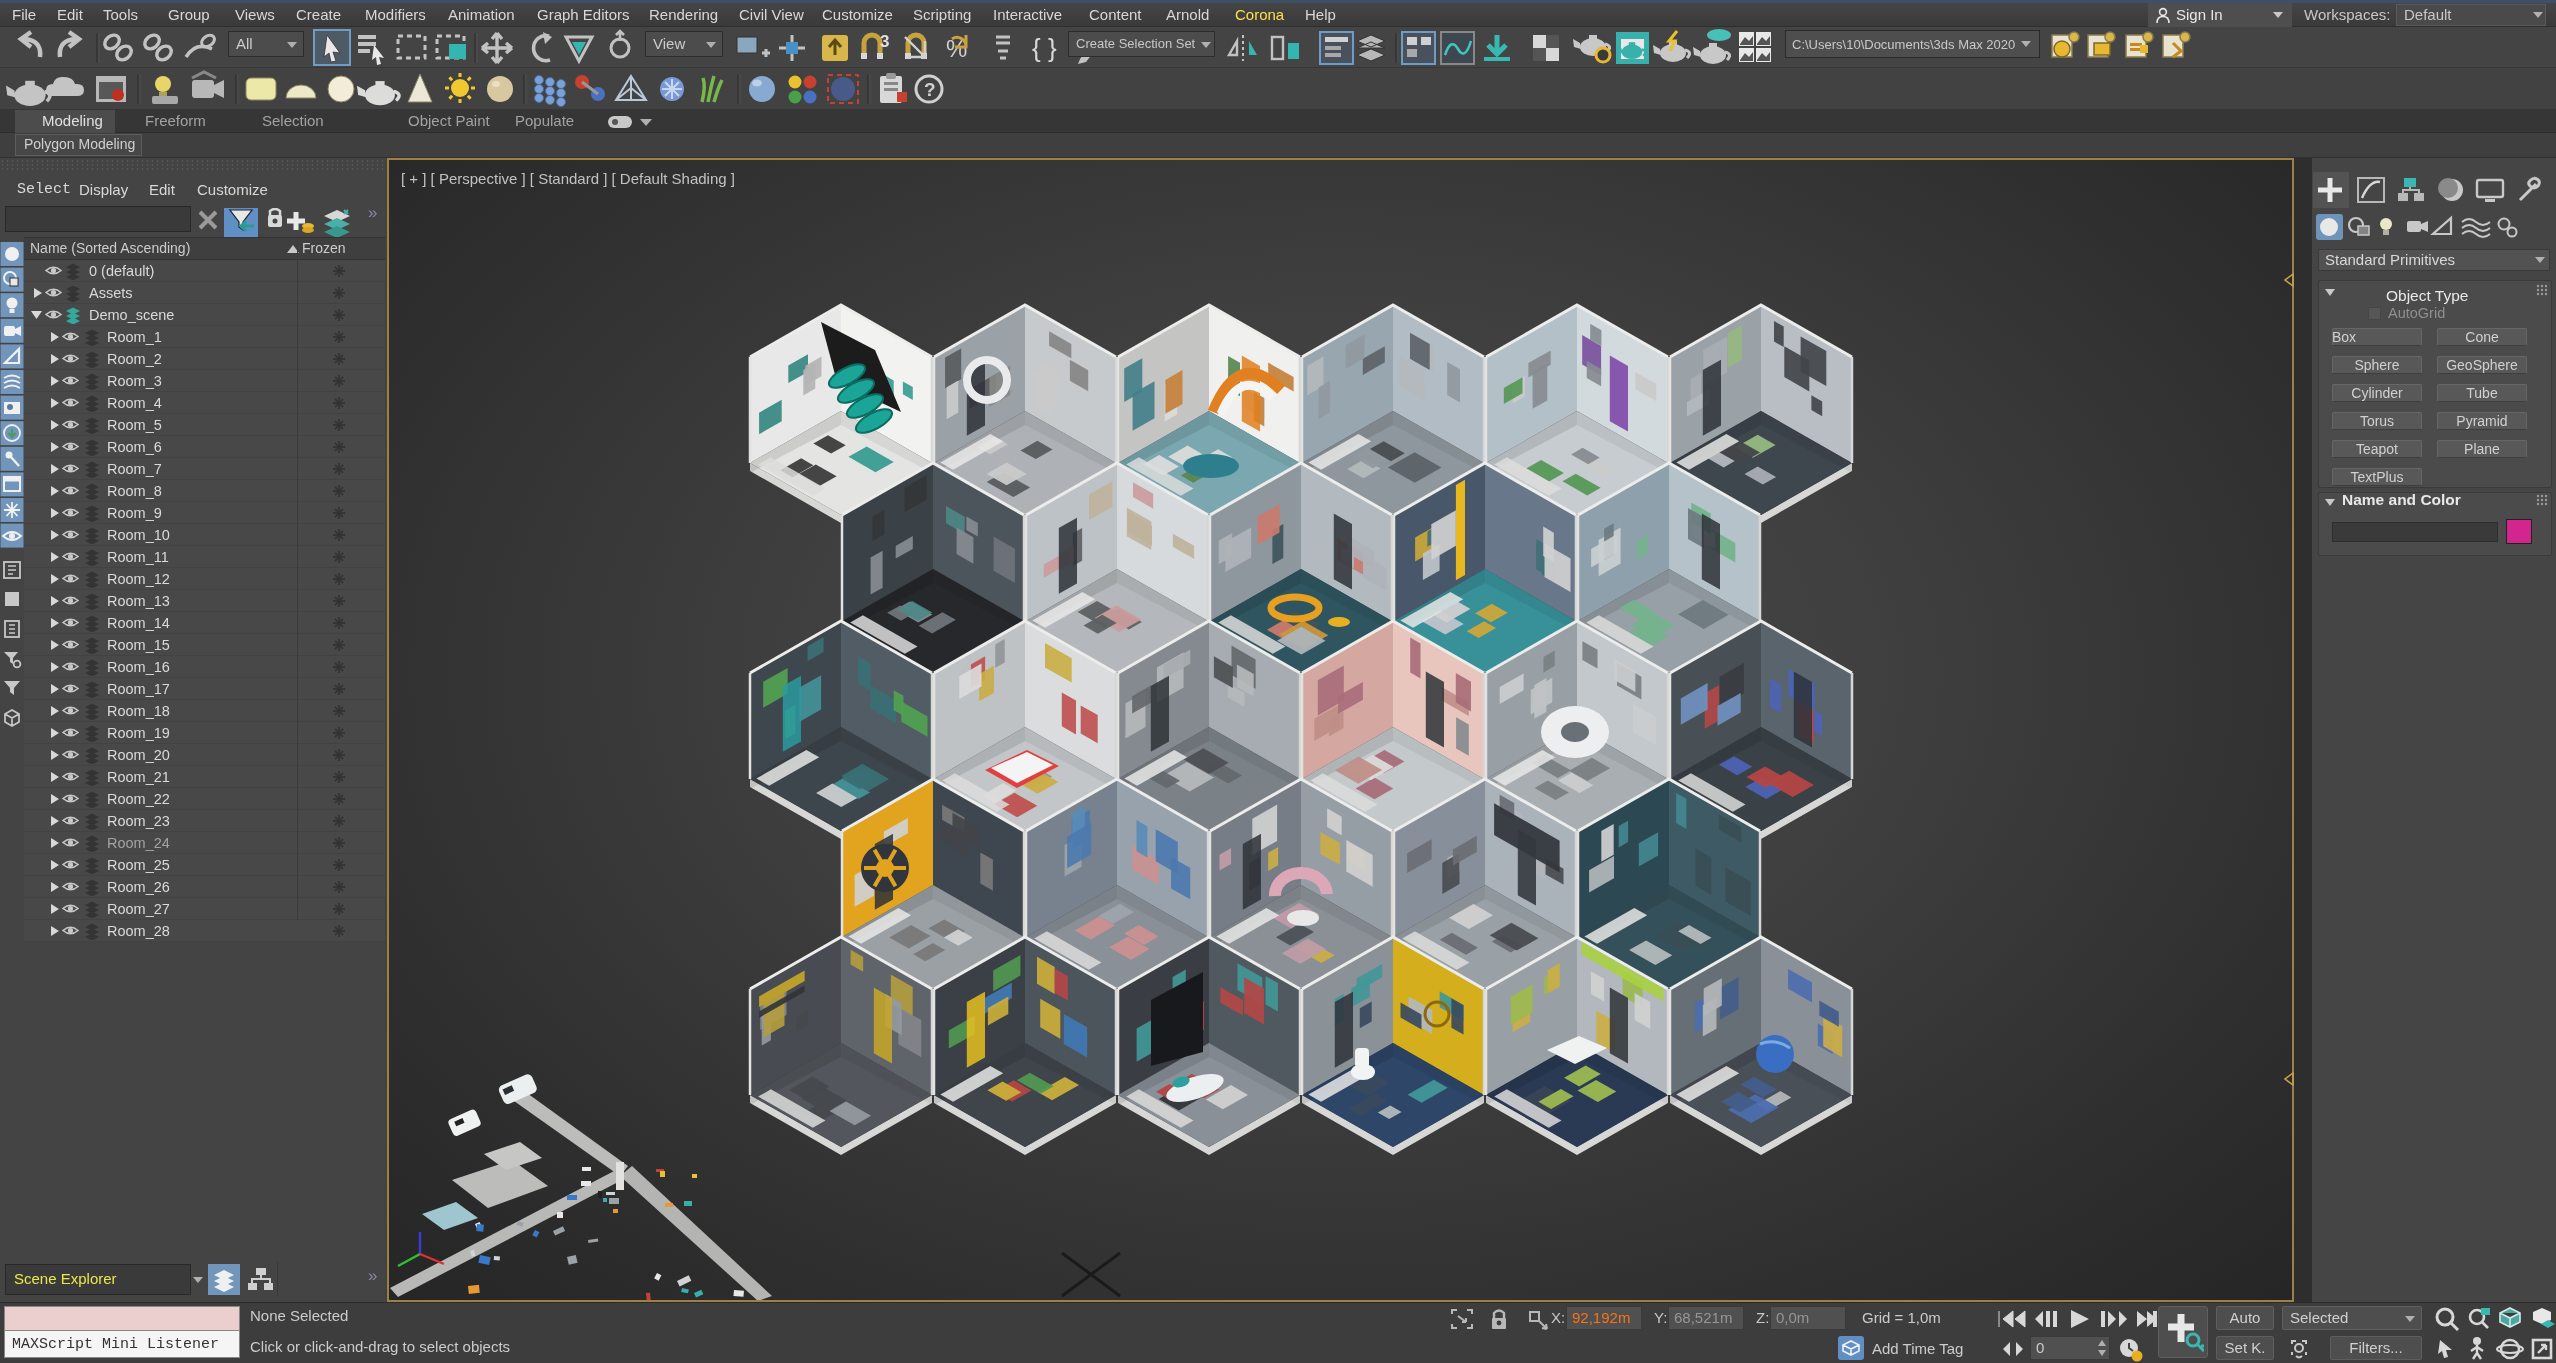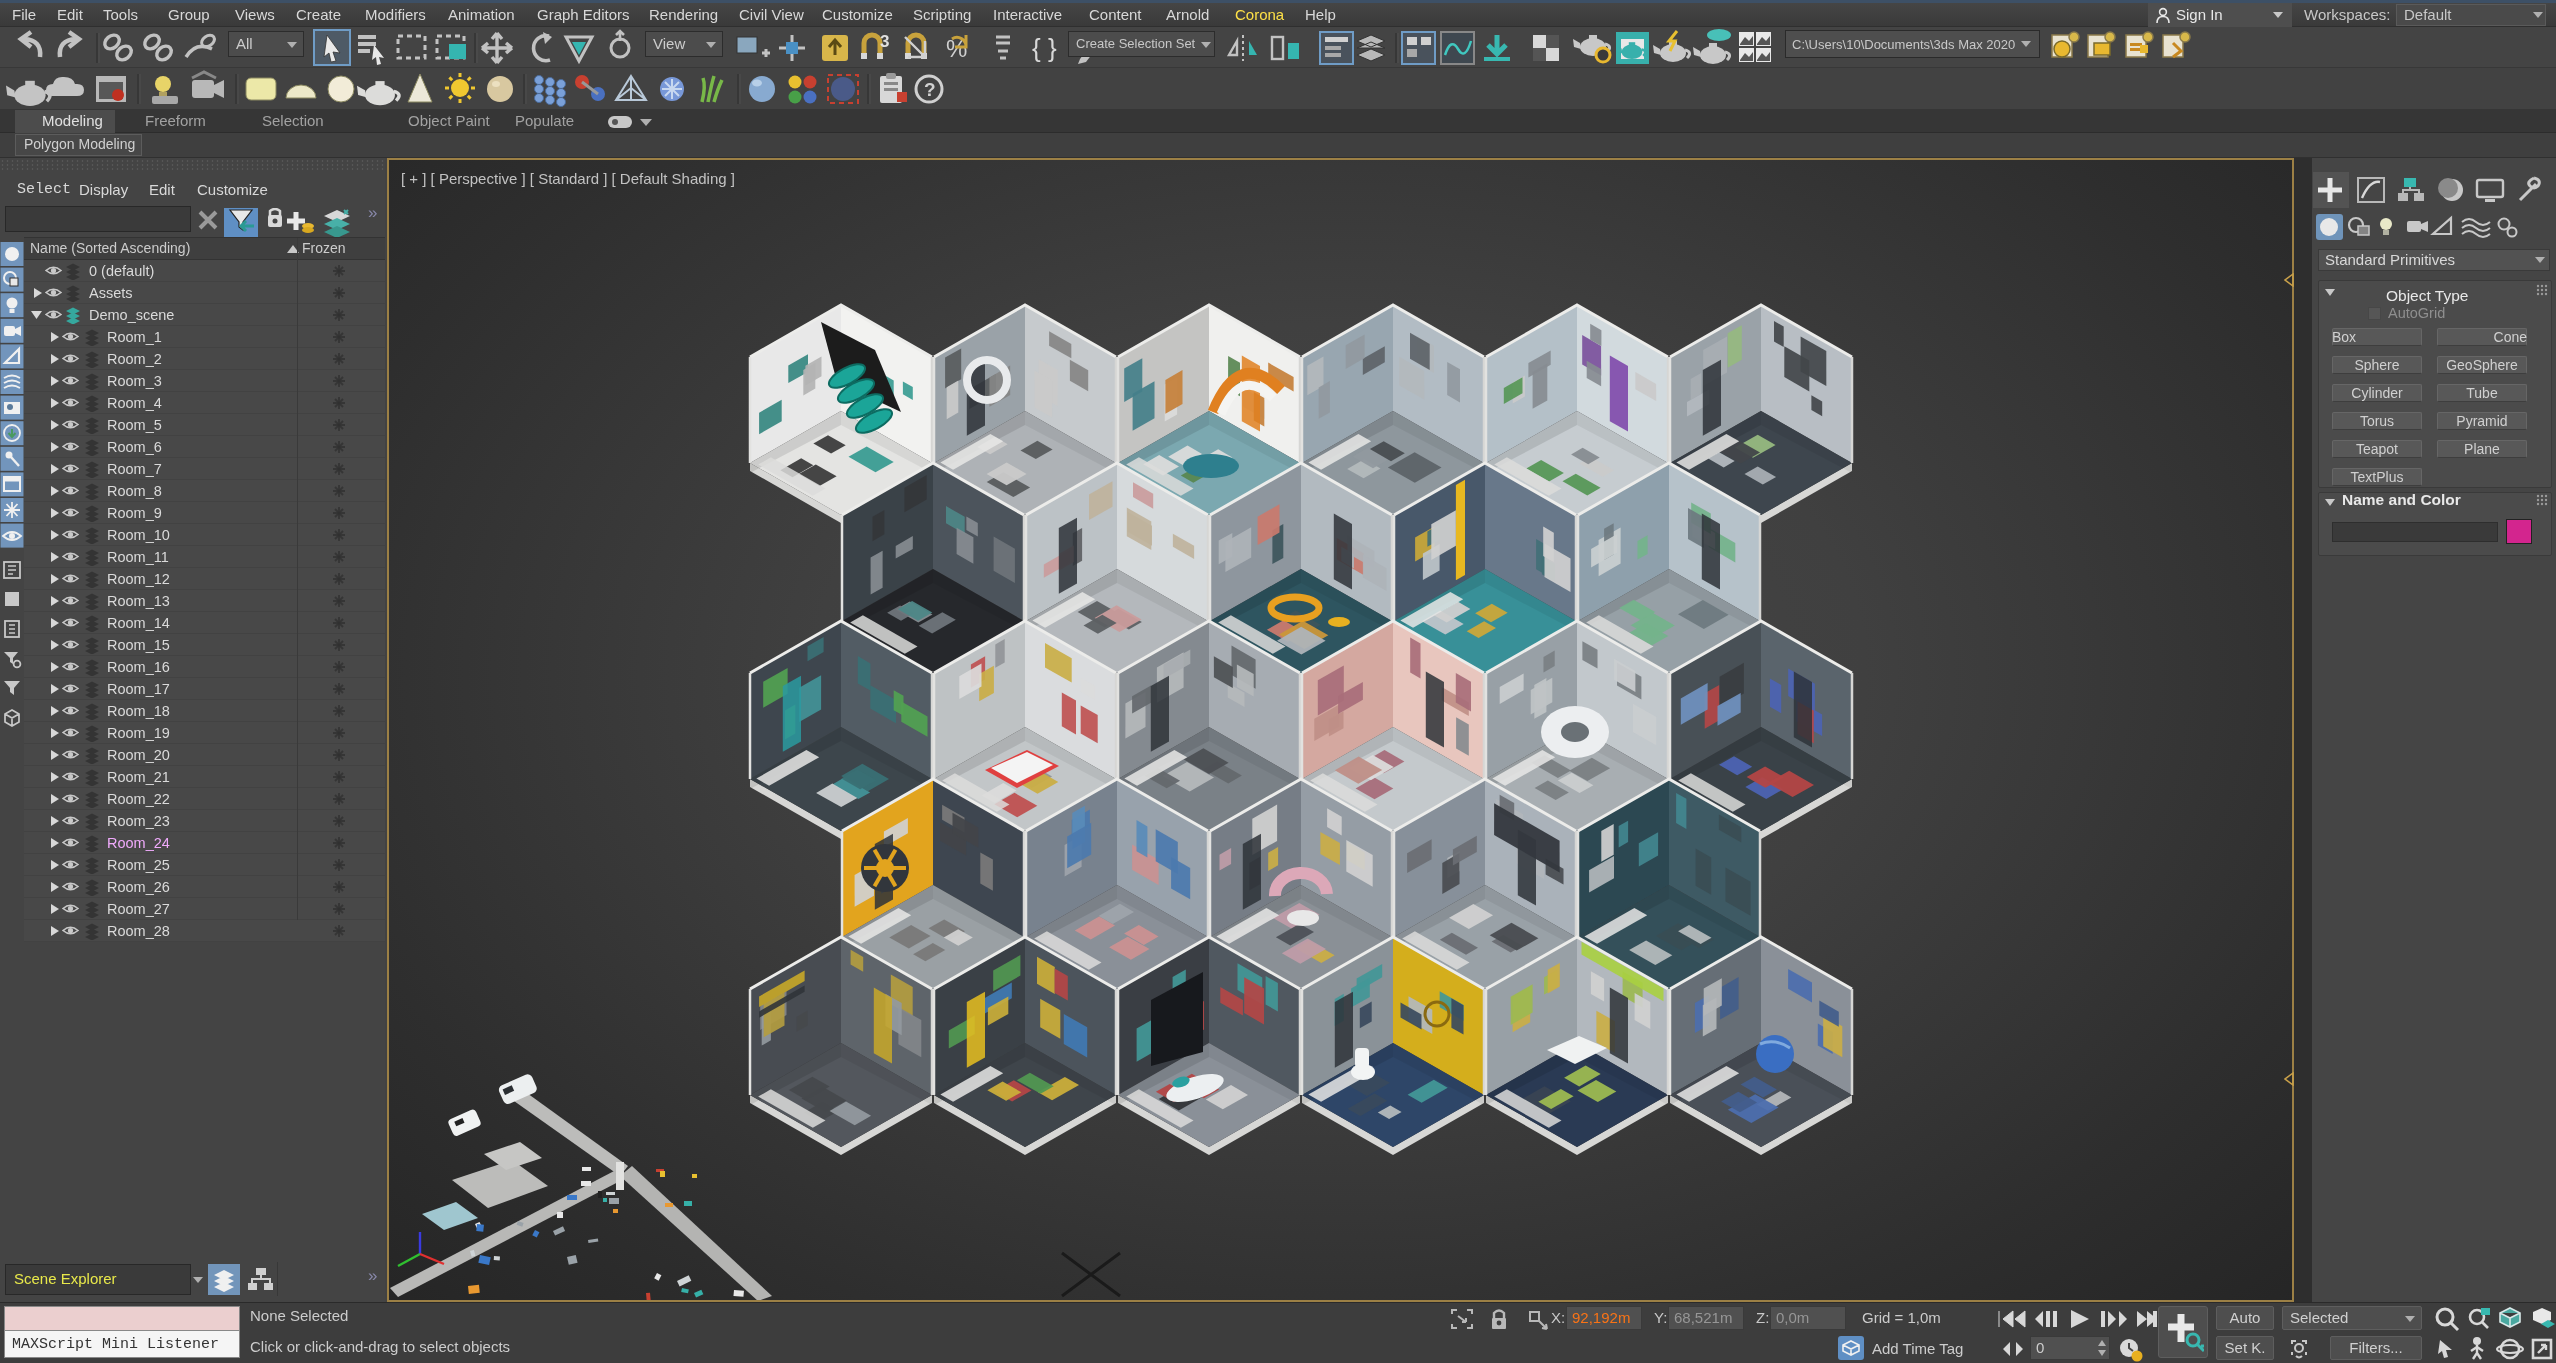--- a/index.html
+++ b/index.html
@@ -748,21 +748,21 @@
     <svg style="position:absolute;left:50px;top:837px" width="10" height="12">
       <path d="M1 1 L9 6 L1 11 Z" fill="#d8d8d8"></path>
     </svg>
     <svg style="position:absolute;left:62px;top:836px" width="17" height="13">
       <path d="M1 6.5 Q8.5 0 16 6.5 Q8.5 13 1 6.5 Z" fill="none" stroke="#c8c8c8" stroke-width="1.6"></path>
       <circle cx="8.5" cy="6.5" r="2.6" fill="#c8c8c8"></circle>
     </svg>
     <svg style="position:absolute;left:84px;top:834px" width="16" height="18">
       <path d="M1 5 L8 1.5 L15 5 L8 8.5 Z M1 10 L8 6.5 L15 10 L8 13.5 Z M1 15 L8 11.5 L15 15 L8 18.5 Z" fill="#343434"></path>
     </svg>
-    <div style="position:absolute;left:107px;top:835px;font-family:Liberation Sans, sans-serif;font-size:14.5px;color:#f0abfc;font-weight:normal;white-space:nowrap;">Room_24</div>
+    <div style="position:absolute;left:107px;top:835px;font-family:Liberation Sans, sans-serif;font-size:14.5px;color:#a3a3a3;font-weight:normal;white-space:nowrap;">Room_24</div>
     <svg style="position:absolute;left:332px;top:836px" width="14" height="14" viewBox="0 0 14 14">
       <path d="M7 1 L7 13 M1 7 L13 7 M3 3 L11 11 M3 11 L11 3" stroke="#353535" stroke-width="1.8"></path>
       <circle cx="7" cy="7" r="1.6" fill="#303030"></circle>
     </svg>
     <div style="position:absolute;left:24px;top:854px;width:361px;height:22px;background:#484848;border-bottom:1px solid #424242;"></div>
     <svg style="position:absolute;left:50px;top:859px" width="10" height="12">
       <path d="M1 1 L9 6 L1 11 Z" fill="#d8d8d8"></path>
     </svg>
     <svg style="position:absolute;left:62px;top:858px" width="17" height="13">
       <path d="M1 6.5 Q8.5 0 16 6.5 Q8.5 13 1 6.5 Z" fill="none" stroke="#c8c8c8" stroke-width="1.6"></path>
@@ -1670,21 +1670,21 @@
       <circle cx="6" cy="10" r="1.2" fill="#9a9a9a"></circle>
       <circle cx="10" cy="2" r="1.2" fill="#9a9a9a"></circle>
       <circle cx="10" cy="6" r="1.2" fill="#9a9a9a"></circle>
       <circle cx="10" cy="10" r="1.2" fill="#9a9a9a"></circle>
     </svg>
     <div style="position:absolute;left:2368px;top:307px;width:13px;height:13px;background:#565656;border:1px solid #474747;"></div>
     <div style="position:absolute;left:2388px;top:305px;font-family:Liberation Sans, sans-serif;font-size:14.5px;color:#8f8f8f;font-weight:normal;white-space:nowrap;">AutoGrid</div>
     <div style="position:absolute;left:2332px;top:328px;width:90px;height:18px;background:#585858;border:1px solid #666;border-bottom-color:#3e3e3e;border-radius:2px;"></div>
     <div style="position:absolute;left:2332px;top:329px;font-family:Liberation Sans, sans-serif;font-size:14px;color:#d0d0d0;font-weight:normal;white-space:nowrap;width:90px;">Box</div>
     <div style="position:absolute;left:2437px;top:328px;width:90px;height:18px;background:#585858;border:1px solid #666;border-bottom-color:#3e3e3e;border-radius:2px;"></div>
-    <div style="position:absolute;left:2437px;top:329px;font-family:Liberation Sans, sans-serif;font-size:14px;color:#d0d0d0;font-weight:normal;white-space:nowrap;width:90px;text-align:right;">Cone</div>
+    <div style="position:absolute;left:2437px;top:329px;font-family:Liberation Sans, sans-serif;font-size:14px;color:#d0d0d0;font-weight:normal;white-space:nowrap;width:90px;text-align:center;">Cone</div>
     <div style="position:absolute;left:2332px;top:356px;width:90px;height:18px;background:#585858;border:1px solid #666;border-bottom-color:#3e3e3e;border-radius:2px;"></div>
     <div style="position:absolute;left:2332px;top:357px;font-family:Liberation Sans, sans-serif;font-size:14px;color:#d0d0d0;font-weight:normal;white-space:nowrap;width:90px;text-align:center;">Sphere</div>
     <div style="position:absolute;left:2437px;top:356px;width:90px;height:18px;background:#585858;border:1px solid #666;border-bottom-color:#3e3e3e;border-radius:2px;"></div>
     <div style="position:absolute;left:2437px;top:357px;font-family:Liberation Sans, sans-serif;font-size:14px;color:#d0d0d0;font-weight:normal;white-space:nowrap;width:90px;text-align:center;">GeoSphere</div>
     <div style="position:absolute;left:2332px;top:384px;width:90px;height:18px;background:#585858;border:1px solid #666;border-bottom-color:#3e3e3e;border-radius:2px;"></div>
     <div style="position:absolute;left:2332px;top:385px;font-family:Liberation Sans, sans-serif;font-size:14px;color:#d0d0d0;font-weight:normal;white-space:nowrap;width:90px;text-align:center;">Cylinder</div>
     <div style="position:absolute;left:2437px;top:384px;width:90px;height:18px;background:#585858;border:1px solid #666;border-bottom-color:#3e3e3e;border-radius:2px;"></div>
     <div style="position:absolute;left:2437px;top:385px;font-family:Liberation Sans, sans-serif;font-size:14px;color:#d0d0d0;font-weight:normal;white-space:nowrap;width:90px;text-align:center;">Tube</div>
     <div style="position:absolute;left:2332px;top:412px;width:90px;height:18px;background:#585858;border:1px solid #666;border-bottom-color:#3e3e3e;border-radius:2px;"></div>
     <div style="position:absolute;left:2332px;top:413px;font-family:Liberation Sans, sans-serif;font-size:14px;color:#d0d0d0;font-weight:normal;white-space:nowrap;width:90px;text-align:center;">Torus</div>

